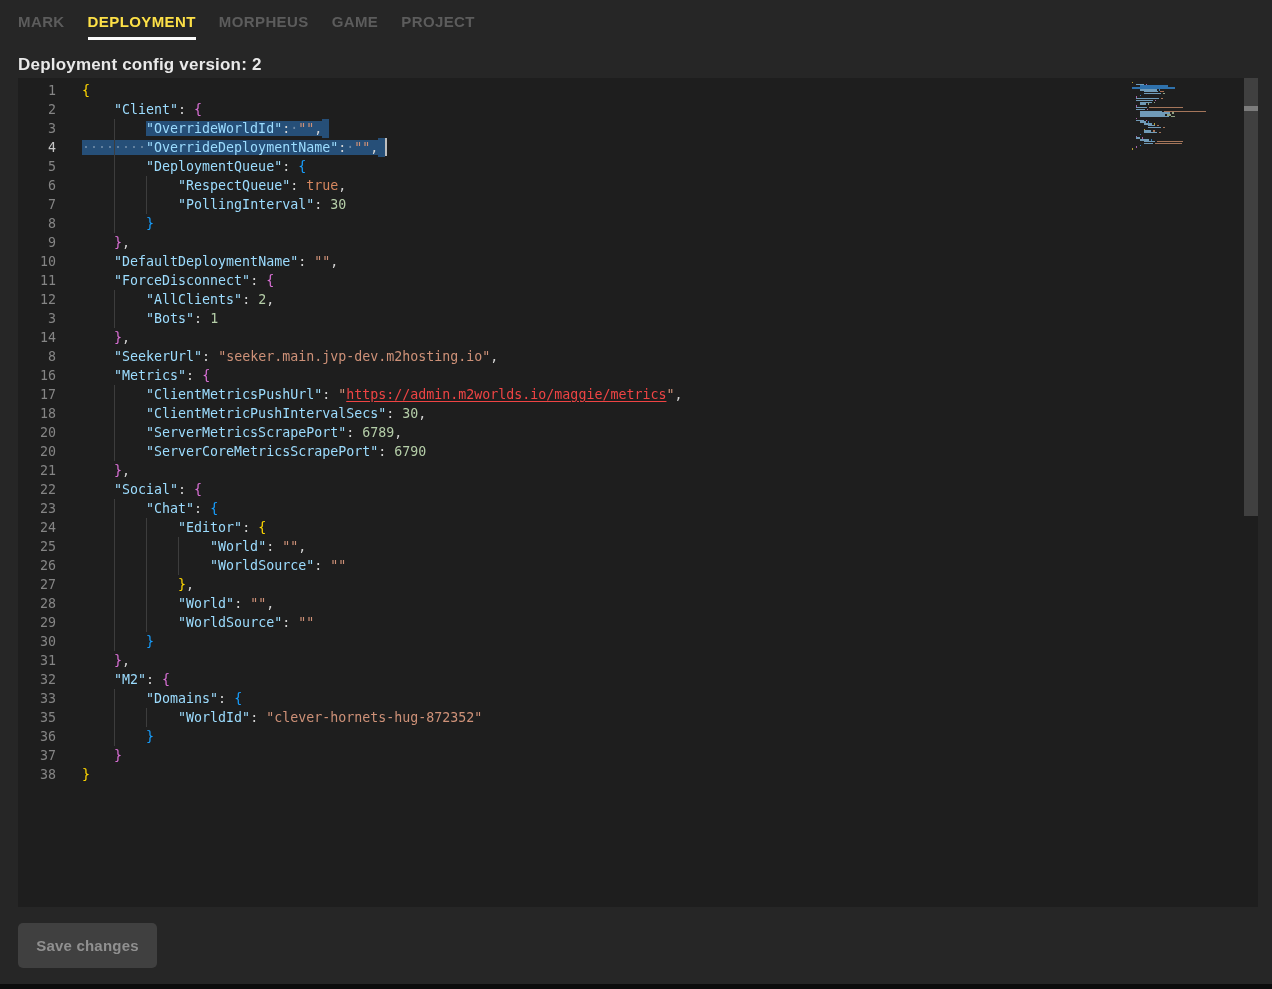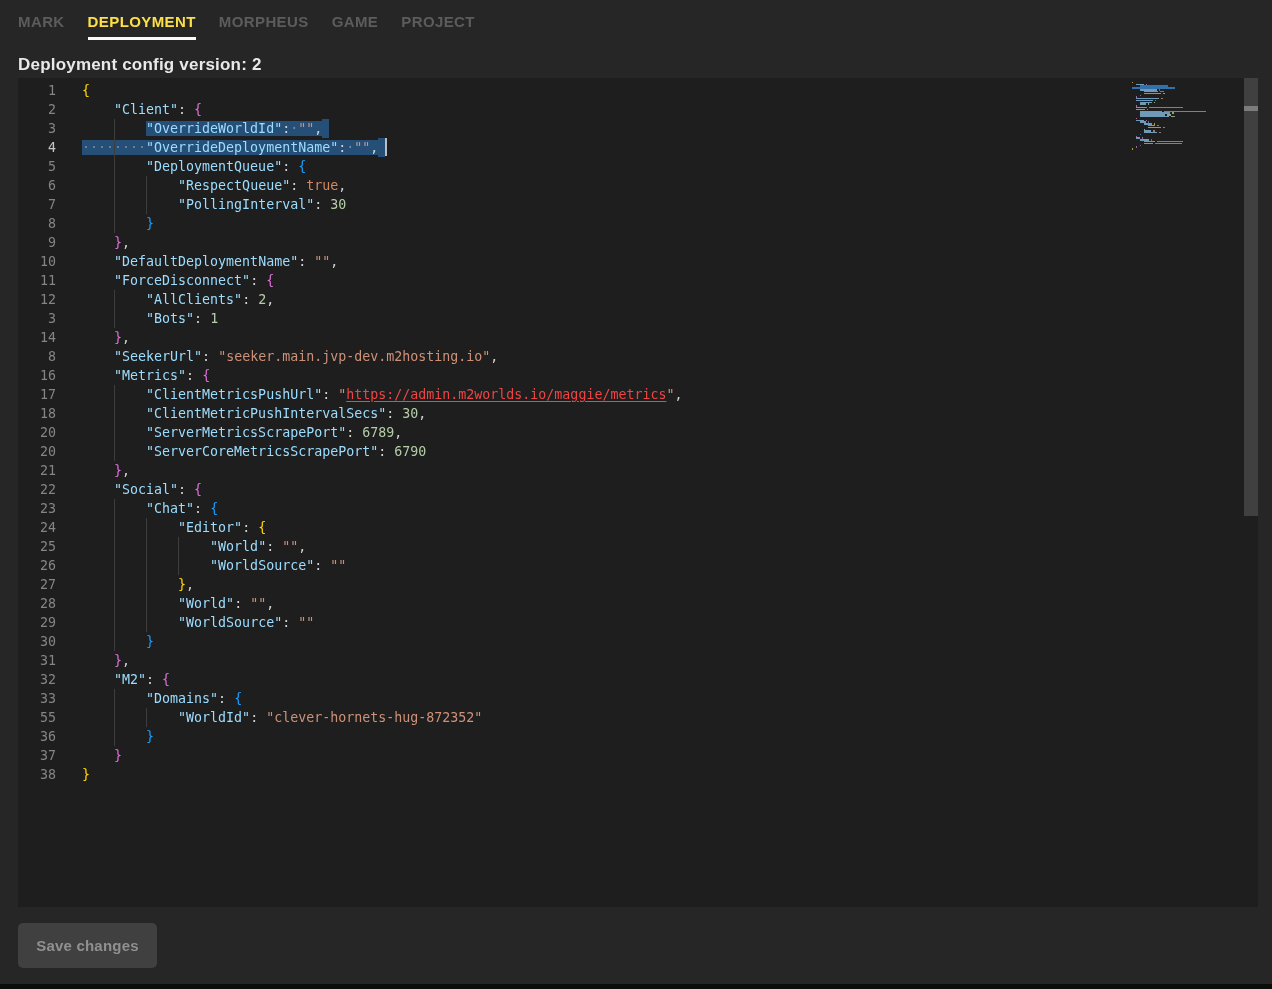--- a/index.html
+++ b/index.html
@@ -250,21 +250,21 @@
       <div class="row">
         <span class="num">32</span>
         <span class="codetext">    <span class="tk-k">"M2"</span><span class="tk-c">:</span><span class="tk-s"> </span><span class="tk-b2">{</span></span>
       </div>
       <div class="row">
         <span class="num">33</span>
         <div class="guide" style="left: 96px;"></div>
         <span class="codetext">        <span class="tk-k">"Domains"</span><span class="tk-c">:</span><span class="tk-s"> </span><span class="tk-b3">{</span></span>
       </div>
       <div class="row">
-        <span class="num">55</span>
+        <span class="num">35</span>
         <div class="guide" style="left: 96px;"></div>
         <div class="guide" style="left: 128px;"></div>
         <span class="codetext">            <span class="tk-k">"WorldId"</span><span class="tk-c">:</span><span class="tk-s"> </span><span class="tk-v">"clever-hornets-hug-872352"</span></span>
       </div>
       <div class="row">
         <span class="num">36</span>
         <div class="guide" style="left: 96px;"></div>
         <span class="codetext">        <span class="tk-b3">}</span></span>
       </div>
       <div class="row">

